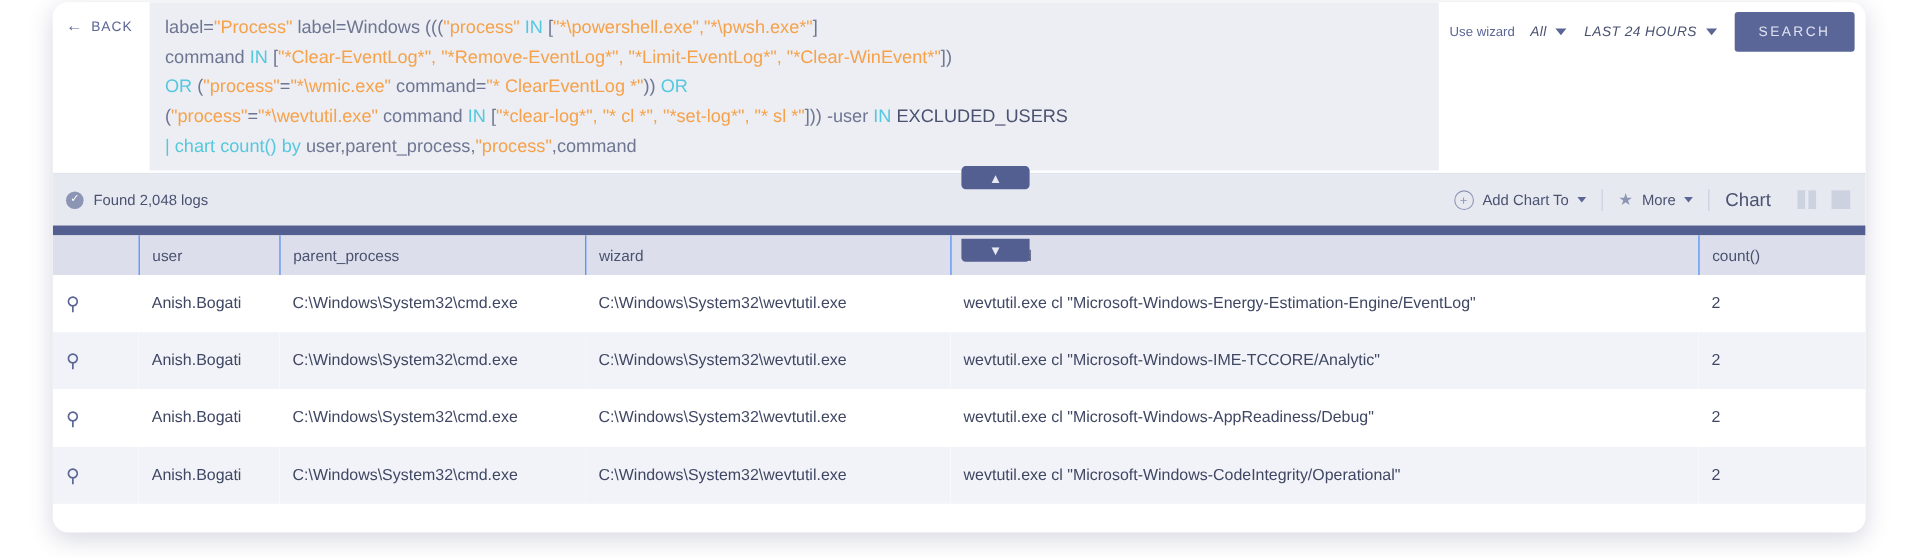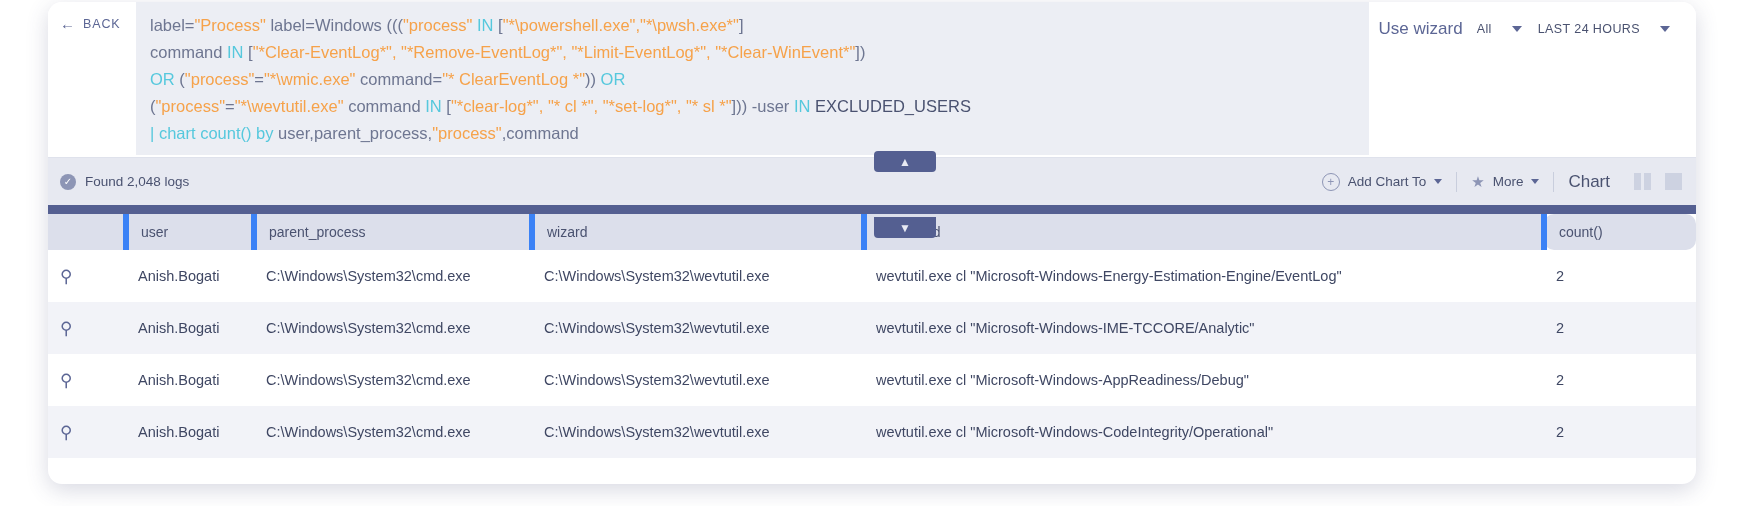--- a/index.html
+++ b/index.html
@@ -75,36 +75,37 @@
     display: flex;
     align-items: center;
     gap: 0;
     padding-top: 9px;
     padding-left: 10px;
     padding-right: 10px;
     height: 44px;
     box-sizing: border-box;
   }
   .use-wizard {
-    font-size: 17px;
+    font-size: 12px;
     color: #5c6695;
     margin-right: 14px;
     cursor: pointer;
     white-space: nowrap;
   }
   .dd {
     display: flex;
     align-items: center;
-    gap: 20px;
+    gap: 8px;
     font-size: 12.5px;
     color: #4a5270;
     letter-spacing: 0.4px;
     margin-right: 16px;
     cursor: pointer;
     white-space: nowrap;
+    font-style: italic;
   }
   .caret {
     width: 0; height: 0;
     border-left: 5px solid transparent;
     border-right: 5px solid transparent;
     border-top: 6px solid #5c6695;
   }
   .search-btn {
     background: #5a6598;
     color: #dfe2ee;
@@ -211,24 +212,24 @@
     color: #3f4763;
   }
   table.results th {
     background: #dcdfeb;
     font-weight: normal;
     text-align: left;
     color: #4a5270;
     font-size: 14px;
     height: 36px;
     padding: 0 12px;
-    border-right: 6px solid #3b82f6;
-    white-space: nowrap;
-  }
-  table.results th:last-child { border-right: none; border-radius: 10px; }
+    border-right: 1px solid #3b82f6;
+    white-space: nowrap;
+  }
+  table.results th:last-child { border-right: none; }
   table.results td {
     height: 52px;
     padding: 0 12px;
     white-space: nowrap;
     overflow: hidden;
     text-overflow: ellipsis;
     color: #3f4763;
   }
   tr.row-odd  td { background: #ffffff; }
   tr.row-even td { background: #f2f3f8; }
@@ -274,20 +275,21 @@
       <span class="dd">
         <span>All</span>
         <span class="caret"></span>
       </span>
 
       <span class="dd">
         <span>LAST 24 HOURS</span>
         <span class="caret"></span>
       </span>
 
+      <span class="search-btn">SEARCH</span>
     </div>
   </div>
 
   <div class="tab-toggle tab-up">
     <span>▲</span>
   </div>
   <div class="tab-toggle tab-down">
     <span>▼</span>
   </div>
 

